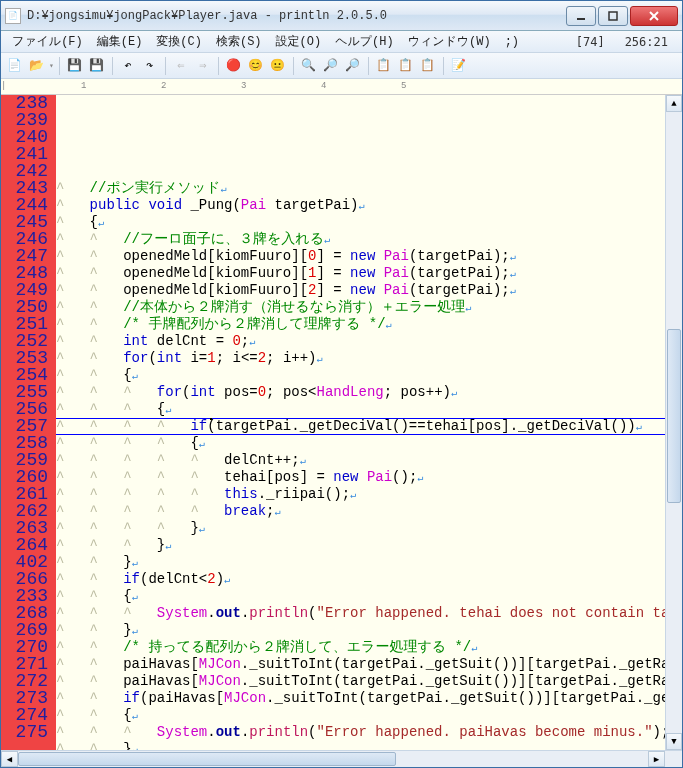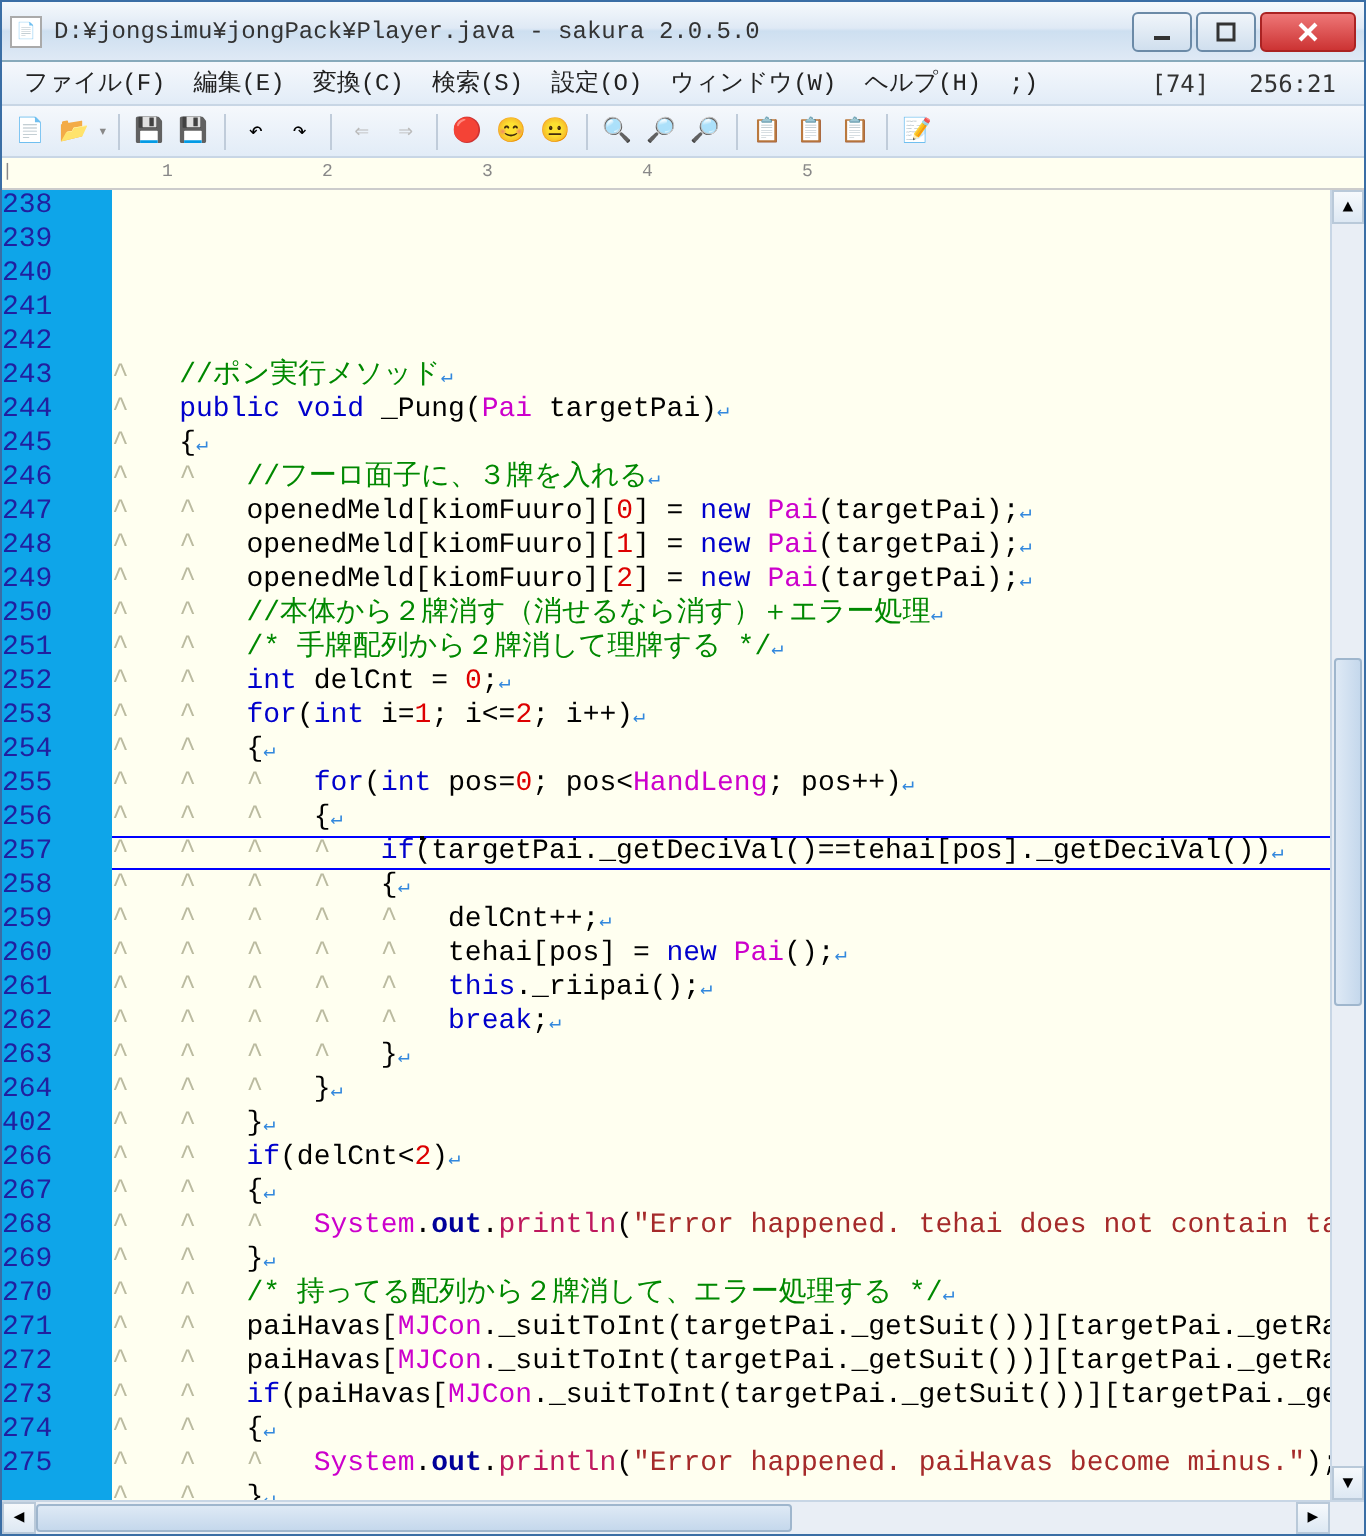--- a/index.html
+++ b/index.html
@@ -21,21 +21,21 @@
 .menubar .status { padding: 0 10px; color: #333; font-family: monospace; }
 
 .toolbar { height: 26px; background: linear-gradient(180deg, #f5f8fc, #e2ecf7); border-bottom: 1px solid #c8d6e5; display: flex; align-items: center; padding: 2px 4px; gap: 2px; }
 .tbtn { width: 20px; height: 20px; border: 1px solid transparent; border-radius: 2px; display: flex; align-items: center; justify-content: center; font-size: 12px; cursor: pointer; }
 .tsep { width: 1px; height: 18px; background: #c0ccda; margin: 0 3px; }
 
 .ruler { height: 16px; background: #fffff0; border-bottom: 1px solid #ccc; position: relative; font-size: 9px; color: #888; overflow: hidden; padding-left: 55px; }
 .ruler .tick { position: absolute; top: 2px; }
 
 .editor-wrap { flex: 1; display: flex; overflow: hidden; position: relative; }
-.gutter { width: 55px; background: #0ea5e9; text-align: left; padding-right: 8px; color: #2020a0; font-size: 14px; line-height: 17px; font-family: "Courier New", monospace; }
+.gutter { width: 55px; background: #ef4444; text-align: right; padding-right: 8px; color: #2020a0; font-size: 18px; line-height: 17px; font-family: "Courier New", monospace; }
 .code { flex: 1; background: #fffff0; font-size: 14px; line-height: 17px; white-space: pre; font-family: "MS Gothic", "Courier New", monospace; overflow: hidden; position: relative; }
 .code .line { height: 17px; }
 .code .hl-line { position: absolute; left: 0; right: 0; height: 1px; background: #00f; top: calc(17px * 19); }
 .code .hl-line2 { position: absolute; left: 0; right: 0; height: 1px; background: #00f; top: calc(17px * 20 - 1px); }
 .caret-guide { position: absolute; width: 2px; background: #000; top: calc(17px * 19); height: 2px; left: 154px;}
 .vscroll { width: 17px; background: #e9eef5; border-left: 1px solid #c8d6e5; display: flex; flex-direction: column; }
 .vscroll .up, .vscroll .down { height: 17px; background: linear-gradient(180deg,#f6f9fc,#dde8f3); border: 1px solid #b9c9d9; display:flex;align-items:center;justify-content:center;font-size:9px; cursor: pointer;}
 .vscroll .track { flex: 1; position: relative; }
 .vscroll .thumb { position: absolute; left: 1px; right: 1px; top: 35%; height: 28%; background: linear-gradient(90deg,#dee9f5,#c5d8ec); border: 1px solid #9fb6cd; border-radius: 2px; cursor: pointer;}
 
@@ -55,21 +55,21 @@
 .eol { color: #3388dd; font-size: 10px; }
 .ws { color: #bbbba0; }
 </style>
 </head>
 <body>
 
 <div class="window">
 
   <div class="titlebar">
     <span class="appicon">📄</span>
-    <span class="title">D:¥jongsimu¥jongPack¥Player.java - sakura 2.0.5.0</span>
+    <span class="title">D:¥jongsimu¥jongPack¥Player.java - println 2.0.5.0</span>
     <div class="winctl">
       <div class="winbtn">
           <svg width="10" height="10">
             <line x1="1" y1="8" x2="9" y2="8" stroke="#333" stroke-width="2"></line>
           </svg>
         </div>
       <div class="winbtn">
           <svg width="10" height="10">
             <rect x="1" y="1" width="8" height="8" fill="none" stroke="#333" stroke-width="1.5"></rect>
           </svg>
@@ -82,22 +82,22 @@
         </div>
     </div>
   </div>
 
   <div class="menubar">
     <span class="menu">ファイル(F)</span>
     <span class="menu">編集(E)</span>
     <span class="menu">変換(C)</span>
     <span class="menu">検索(S)</span>
     <span class="menu">設定(O)</span>
+    <span class="menu">ヘルプ(H)</span>
     <span class="menu">ウィンドウ(W)</span>
-    <span class="menu">ヘルプ(H)</span>
     <span class="menu">;)</span>
     <span class="spacer"></span>
     <span class="status">[74]</span>
     <span class="status">256:21</span>
   </div>
 
   <div class="toolbar">
     <div class="tbtn">📄</div>
     <div class="tbtn">📂</div>
     <span style="font-size:8px;color:#888">▾</span>
@@ -159,21 +159,21 @@
         <div>257</div>
         <div>258</div>
         <div>259</div>
         <div>260</div>
         <div>261</div>
         <div>262</div>
         <div>263</div>
         <div>264</div>
         <div>402</div>
         <div>266</div>
-        <div>267</div>
+        <div>233</div>
         <div>268</div>
         <div>269</div>
         <div>270</div>
         <div>271</div>
         <div>272</div>
         <div>273</div>
         <div>274</div>
         <div>275</div>
       </div>
     <div class="code" id="code">

